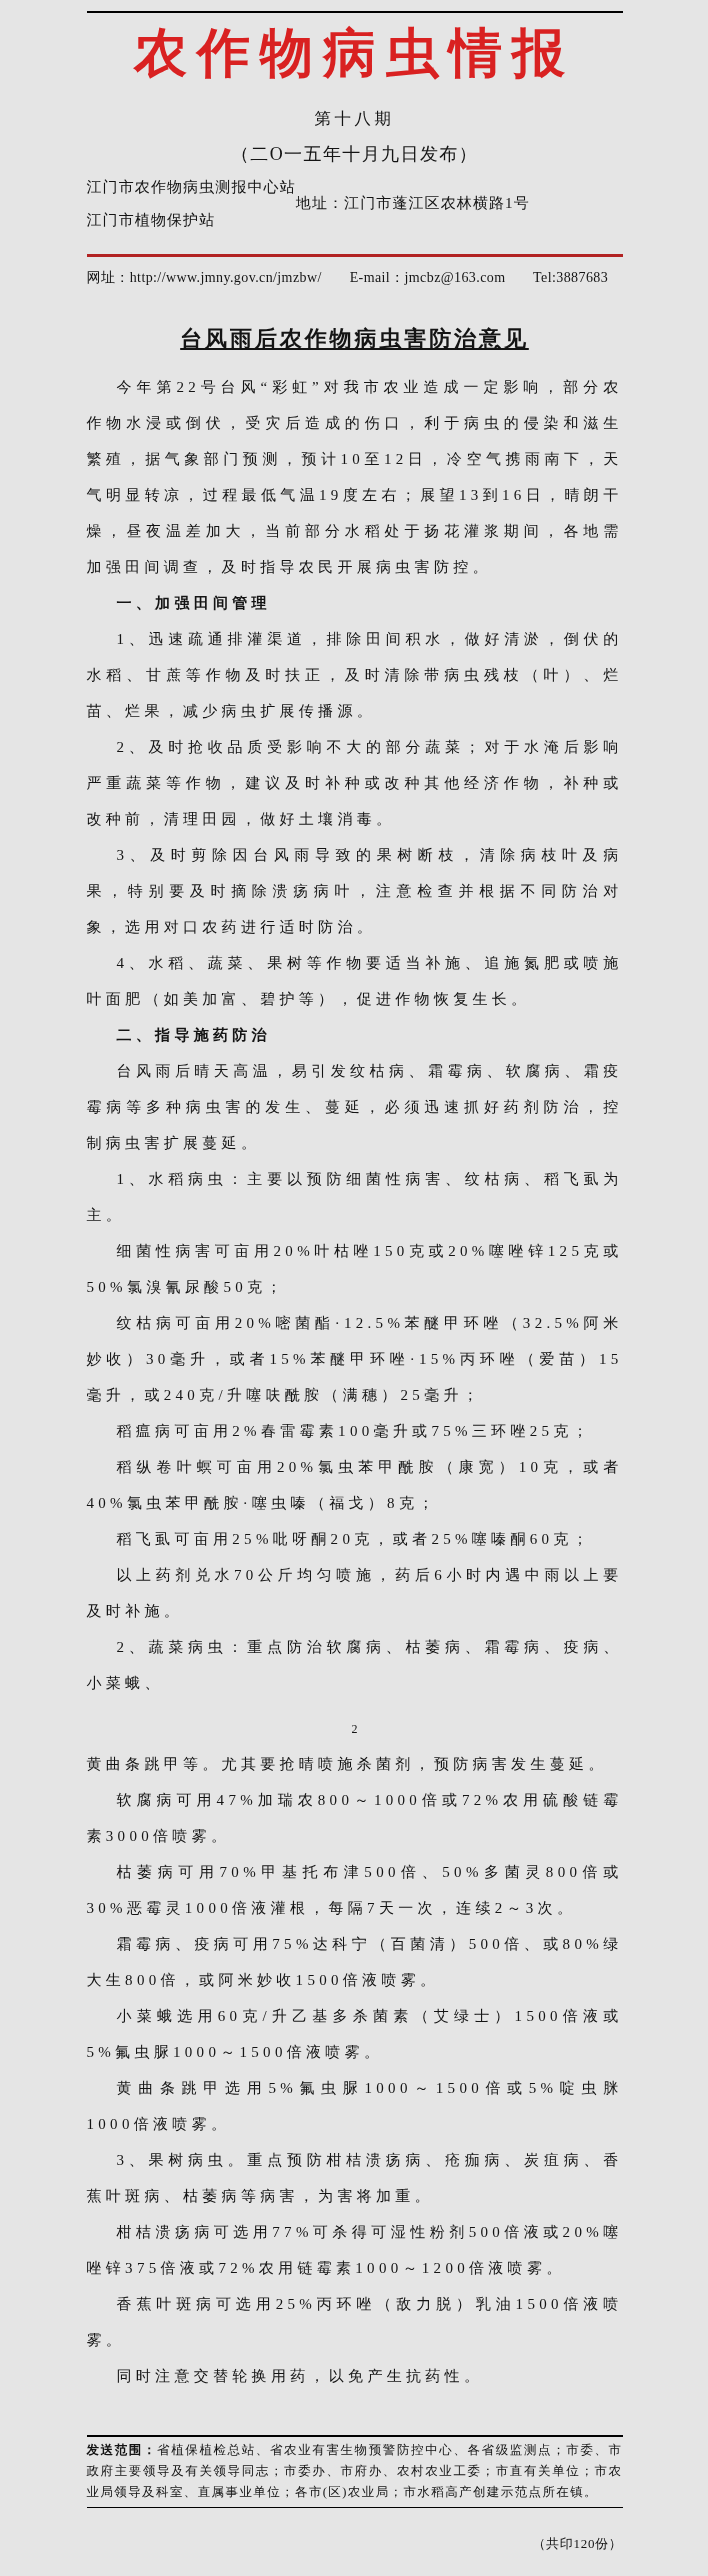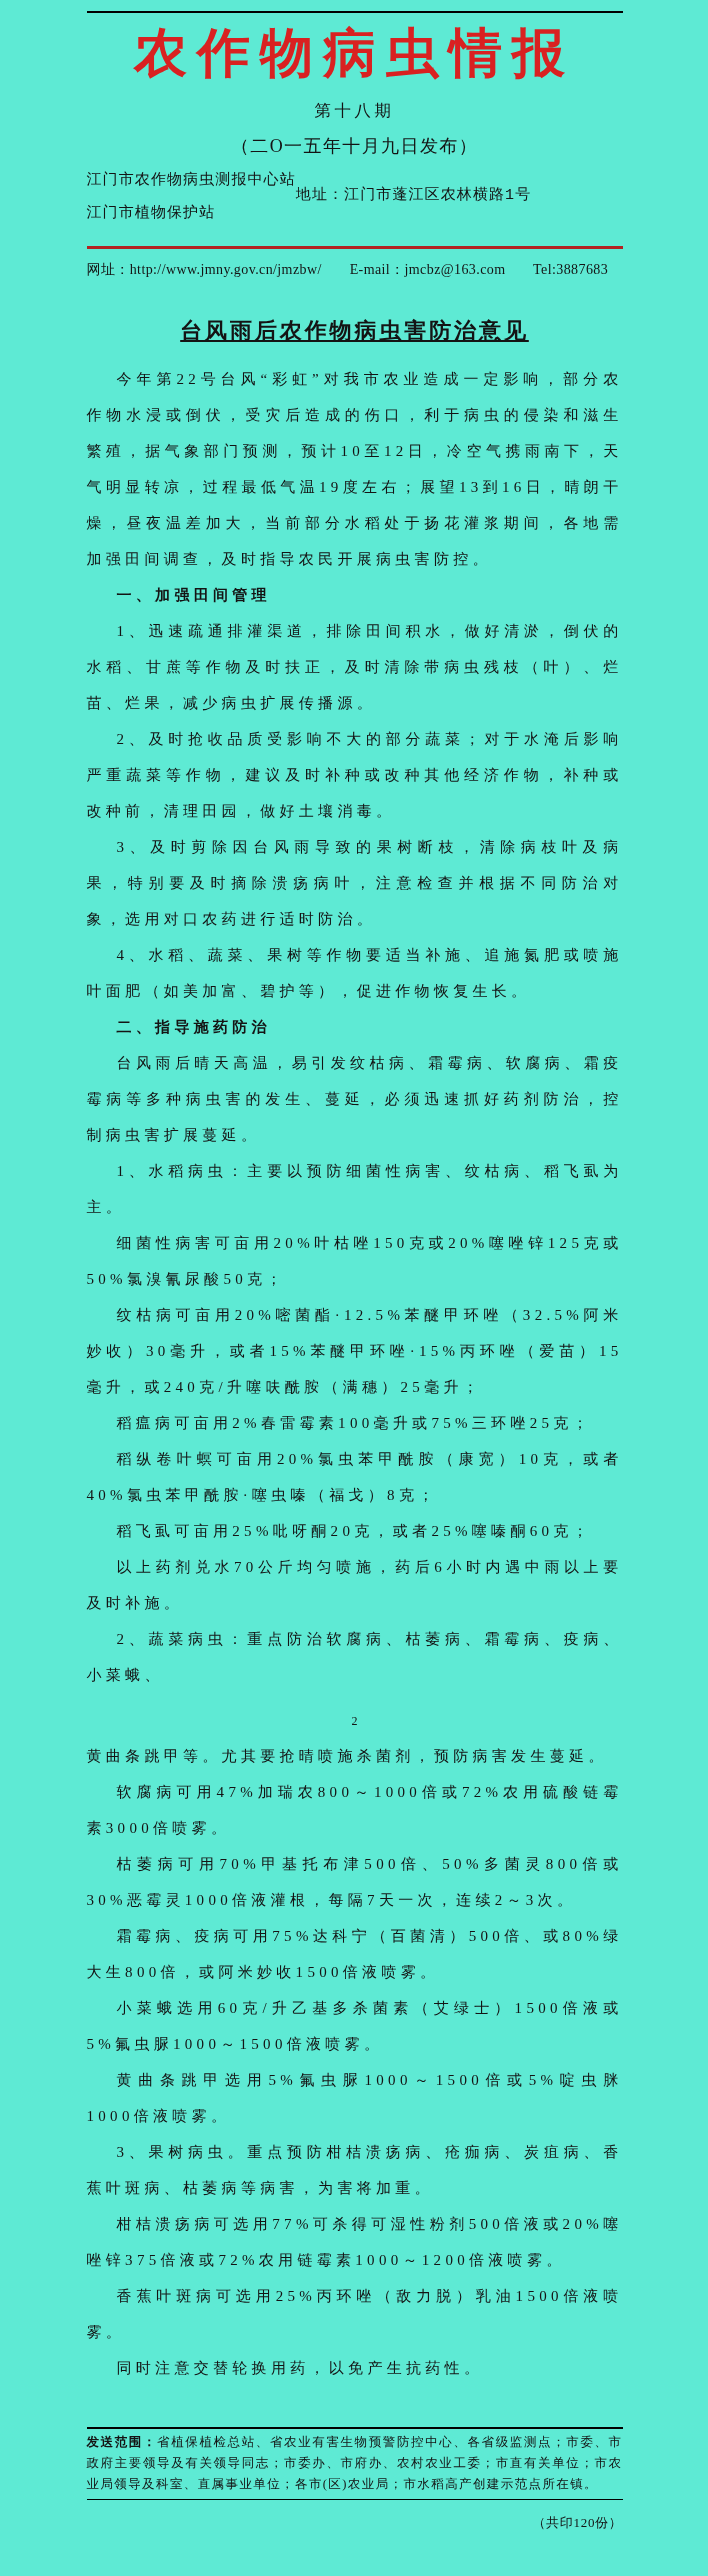--- a/index.html
+++ b/index.html
@@ -1,59 +1,59 @@
 <!DOCTYPE html>
 <html style="font-size:11.4px"><head>
 <meta charset="utf-8">
 <style>
   html,body{margin:0;padding:0;background:#ffffff;}
   .page{
     position:relative;
     width:709px;
     min-height:2576px;
     margin:0 auto;
-    background:#5eead4;
+    background:#e5e5e5;
     font-family:"Liberation Serif","DejaVu Serif",serif;
     color:#141414;
     box-sizing:border-box;
     padding-top:11.4px;
   }
   .content{width:536px;margin:0 auto;}
   .top-rule{height:2.1px;background:#000;margin:0 auto;width:536px;}
   .masthead-title{
     text-align:center;
     font-size:53px;
     font-weight:bold;
     letter-spacing:10px;
     line-height:1.15;
     margin-top:10px;
     white-space:nowrap;
   }
   .issue-no{
     text-align:center;
     font-size:16.4px;
     letter-spacing:3.6px;
-    margin-top:16px;
+    margin-top:24px;
   }
   .publish-date{
     text-align:center;
     font-size:18px;
     letter-spacing:1.4px;
     margin-top:11.4px;
   }
   .org-row{
     display:flex;
     justify-content:flex-start;
     align-items:center;
     margin-top:5px;
     font-size:15px;
     letter-spacing:1.1px;
   }
   .org-left div{line-height:33px;}
-  .org-right{line-height:33px;font-family:Liberation Mono, monospace;}
+  .org-right{line-height:33px;}
   .red-rule{height:3.6px;margin-top:17px;}
   .contact-line{
     margin-top:11.4px;
     font-size:14px;
     letter-spacing:0.4px;
     white-space:nowrap;
   }
   .contact-line span{margin-right:24px;}
   .article-title{
     text-align:center;
@@ -88,21 +88,21 @@
     line-height:21px;
     letter-spacing:1.4px;
     text-align:justify;
     padding:2.9px 0 4.3px 0;
   }
   .footer-text b{letter-spacing:1.4px;}
   .print-copies{
     text-align:right;
     font-size:13px;
     letter-spacing:0.7px;
-    margin-top:14px;
+    margin-top:27px;
   }
 </style>
 </head>
 <body>
 
 <div class="page">
   <div class="top-rule"></div>
 
   <div class="content">
     <div class="masthead-title" style="color: rgb(217, 33, 33);">农作物病虫情报</div>

